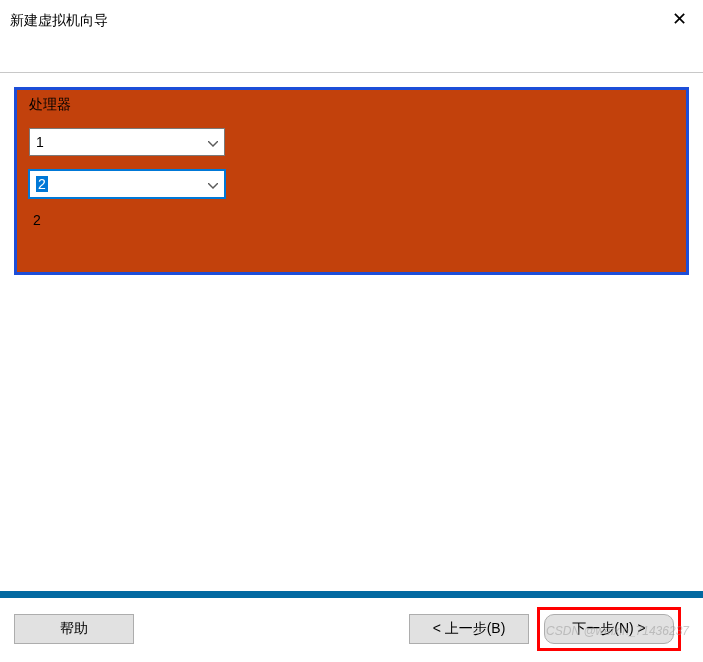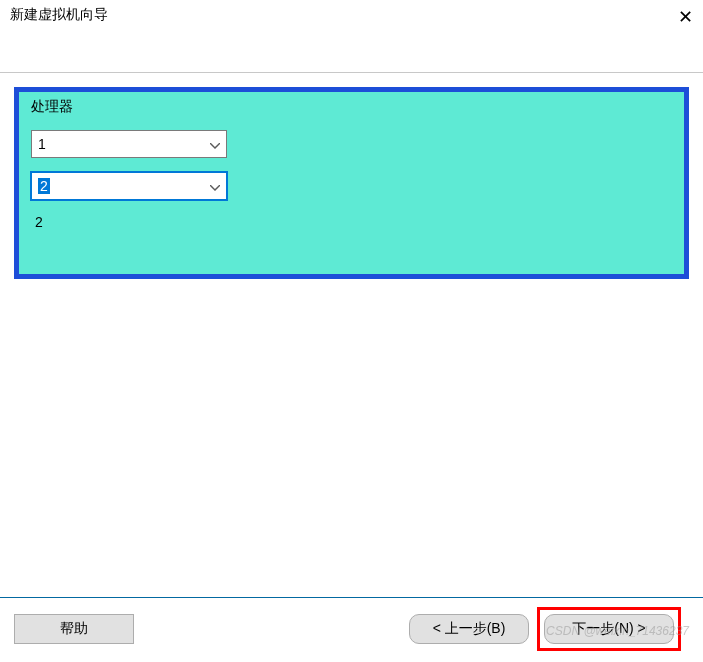--- a/index.html
+++ b/index.html
@@ -8,22 +8,22 @@
       font-size: 14px;
       background: #ffffff;
       width: 703px;
       height: 662px;
       position: relative;
       color: #000;
     }
     .titlebar {
       display: flex;
       justify-content: space-between;
-      align-items: flex-start;
-      padding: 6px 4px 4px 10px;
+      align-items: flex-end;
+      padding: 6px 10px 4px 10px;
       height: 34px;
       gap: 6px;
     }
     .close-btn {
       font-size: 18px;
       cursor: pointer;
       padding: 0 6px;
       font-family: Arial, sans-serif;
     }
     .header-section {
@@ -37,22 +37,22 @@
     .header-subtitle {
       font-size: 14px;
       padding-left: 40px;
     }
     .divider {
       border-top: 1px solid #c8c8c8;
       margin: 0;
     }
     .content-panel {
       margin: 14px 14px 0 14px;
-      background: #5eead4;
-      border: 5px solid #1d4ed8;
+      background: #c2410c;
+      border: 3px solid #1d4ed8;
       padding: 0 12px 30px 12px;
     }
     .group-label {
       font-size: 14px;
       padding: 6px 0 14px 0;
     }
     .form-row {
       display: flex;
       align-items: center;
       margin-bottom: 14px;
@@ -95,21 +95,21 @@
     }
     .total-value {
       font-size: 14px;
       padding-left: 4px;
     }
     .button-bar {
       position: absolute;
       bottom: 0;
       left: 0;
       right: 0;
-      border-top: 1px solid #0369a1;
+      border-top: 7px solid #0369a1;
       padding: 16px 14px 18px 14px;
       display: flex;
       align-items: center;
     }
     .btn {
       height: 30px;
       min-width: 120px;
       background: #e1e1e1;
       border: 1px solid #adadad;
       font-size: 14px;
@@ -118,21 +118,21 @@
       padding: 0 12px;
     }
     .btn-help { min-width: 120px; }
     .spacer { flex: 1; }
     .btn-next-wrap {
       border: 3px solid #ff0000;
       padding: 4px;
       margin: -7px 8px -7px 0;
     }
     .btn-next { min-width: 130px; border-radius: 10px; }
-    .btn-back { margin-right: 8px; border-radius: 10px; }
+    .btn-back { margin-right: 8px; }
     .btn-cancel { min-width: 80px; }
     .watermark {
       position: absolute;
       bottom: 24px;
       right: 14px;
       color: rgba(150,150,150,0.5);
       font-size: 12px;
       pointer-events: none;
       font-style: italic;
     }

